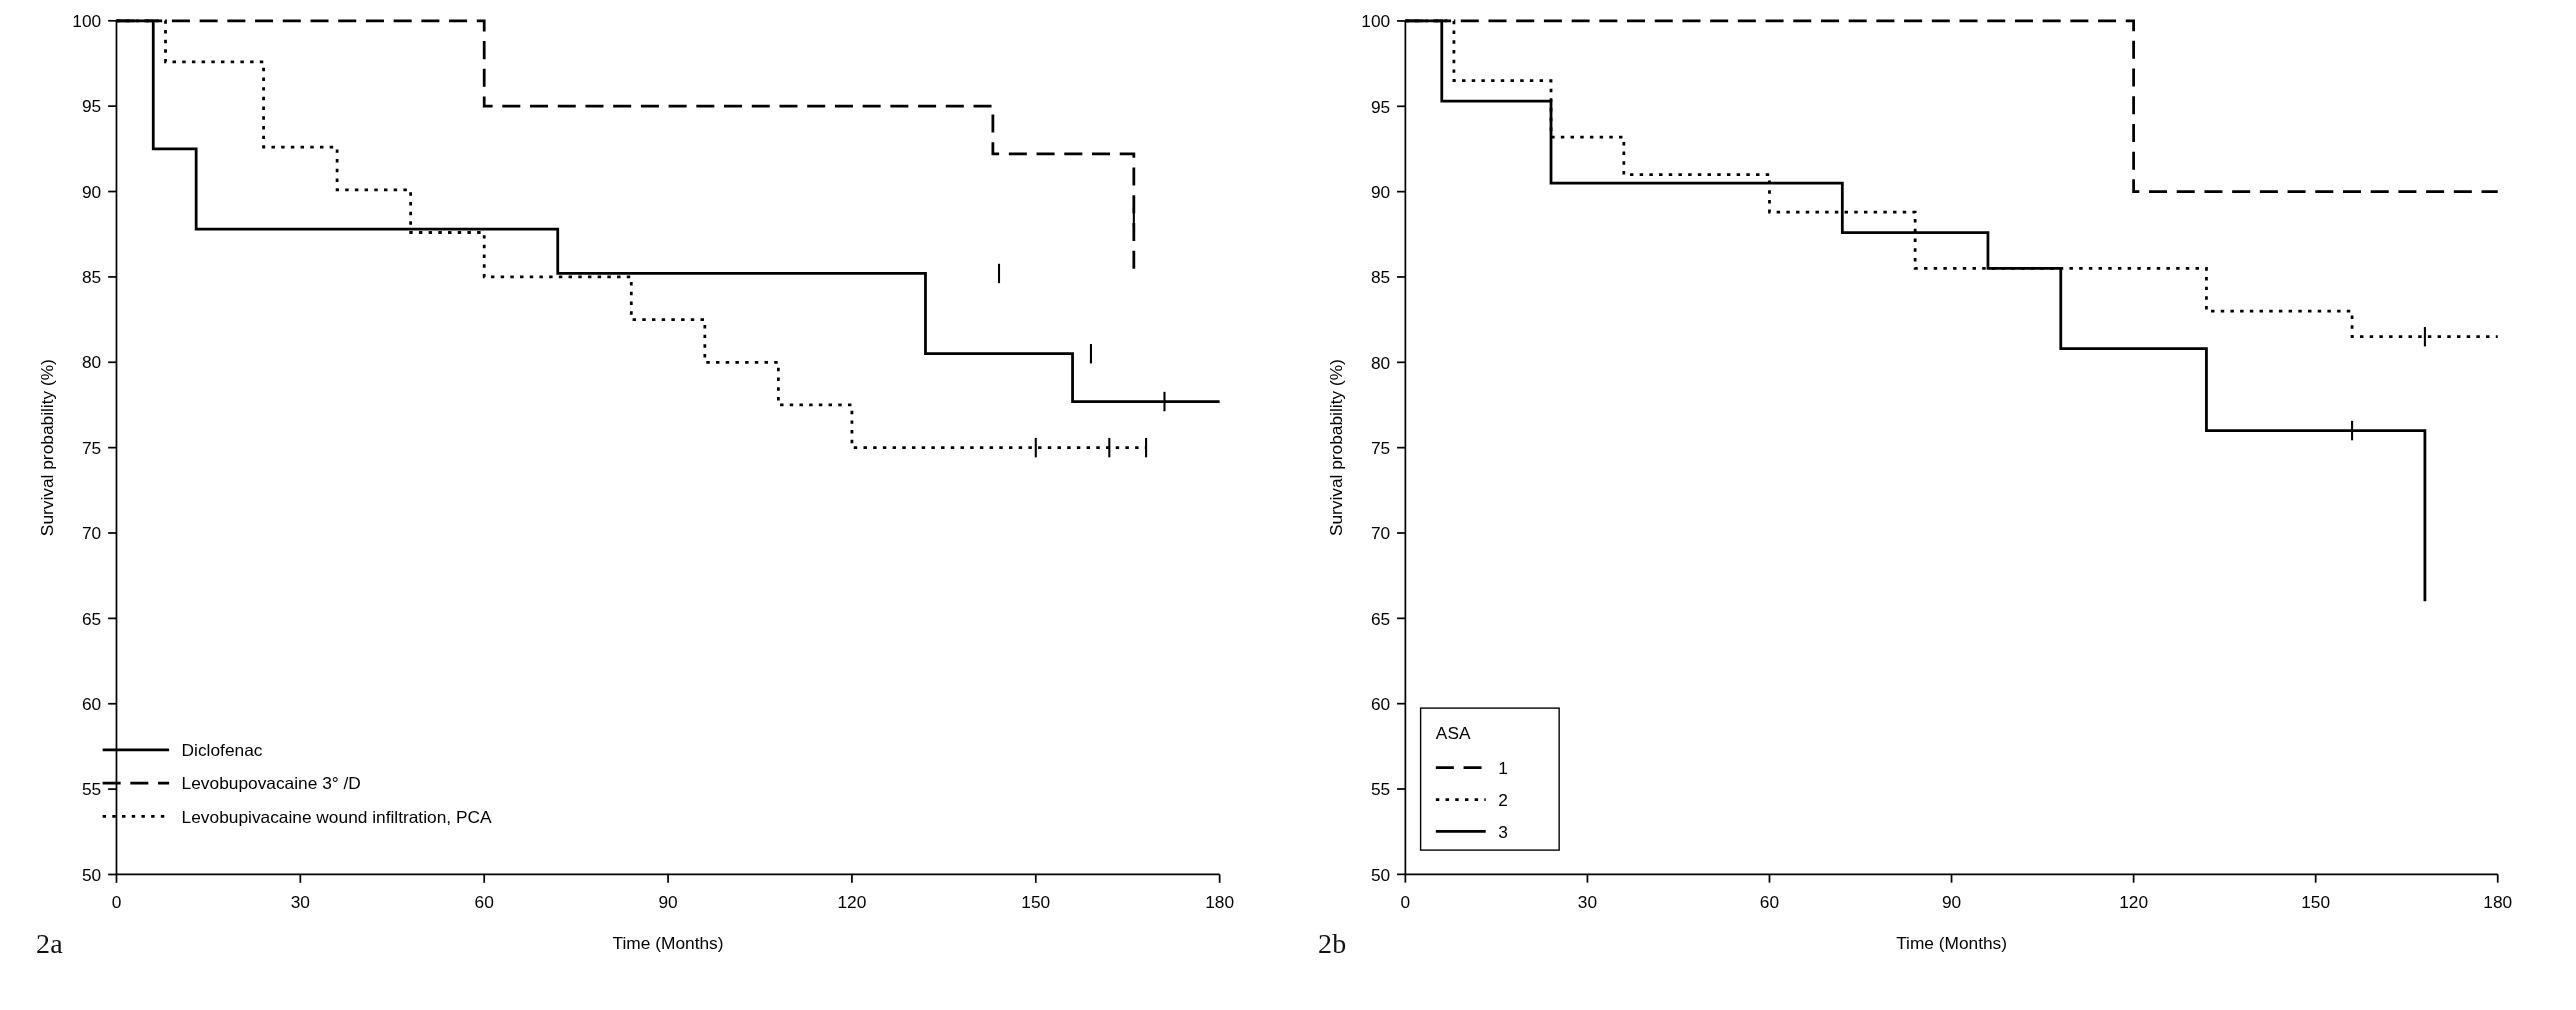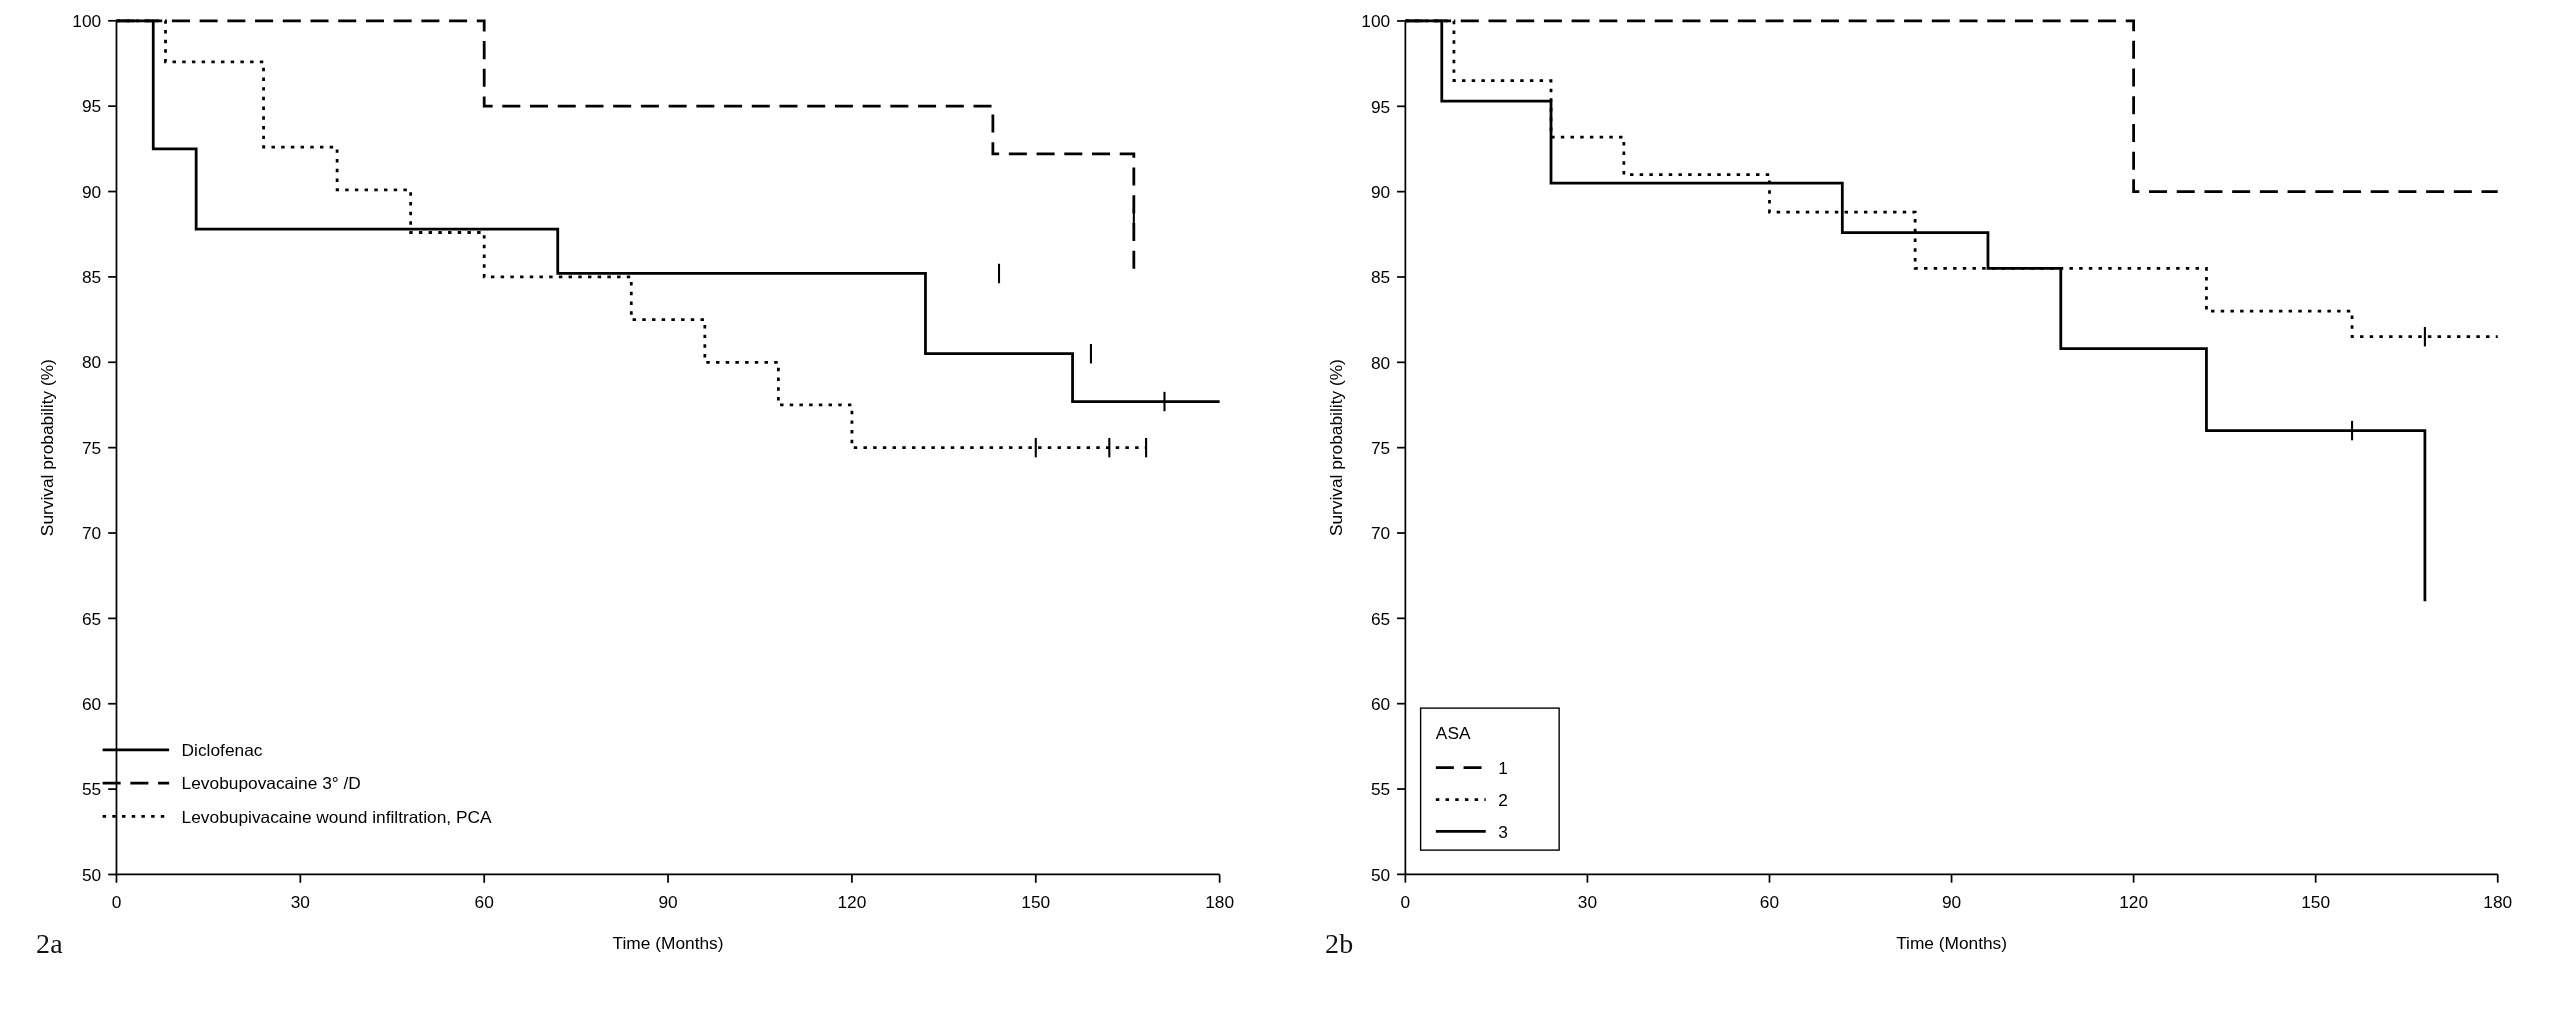--- a/index.html
+++ b/index.html
@@ -33,21 +33,21 @@
     left: 0;
   }
   .panel-label {
     position: absolute;
     font-size: 28px;
     font-family: "Liberation Serif", serif;
     color: #111;
     letter-spacing: 0.3px;
   }
   #label-a { left: 36px; top: 928px; }
-  #label-b { left: 36px; top: 928px; }
+  #label-b { left: 29px; top: 928px; }
 
   text {
     font-family: "Liberation Sans", sans-serif;
     fill: #000;
   }
   .axis-tick-label { font-size: 25px; }
   .axis-title { font-size: 25px; }
   .legend-text { font-size: 25px; }
   .legend-title { font-size: 25px; }
   .axis-line { stroke: #000; stroke-width: 2.5; fill: none; }

